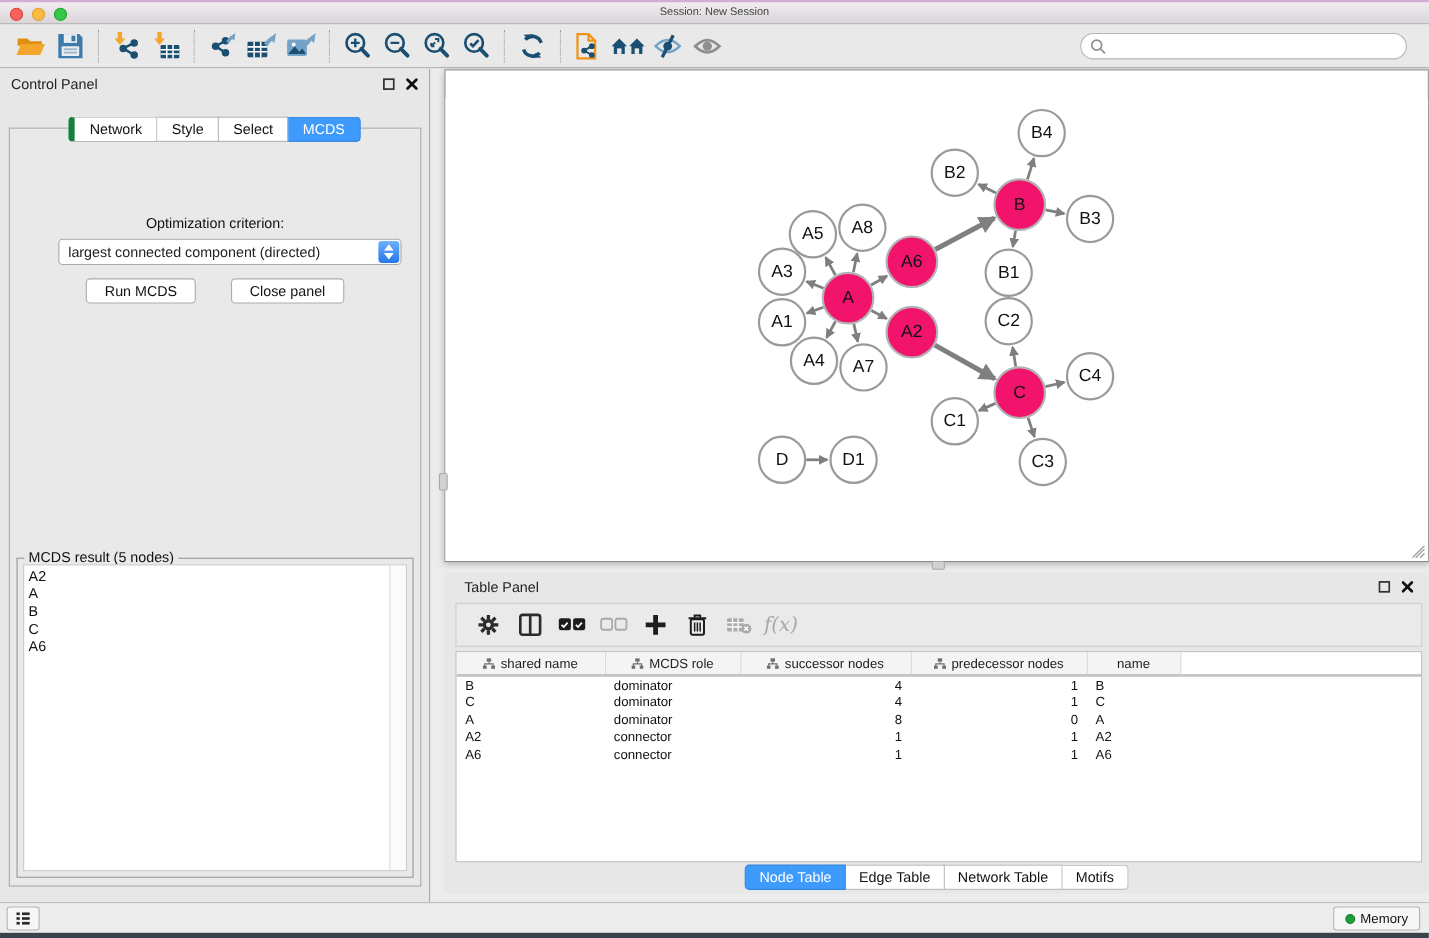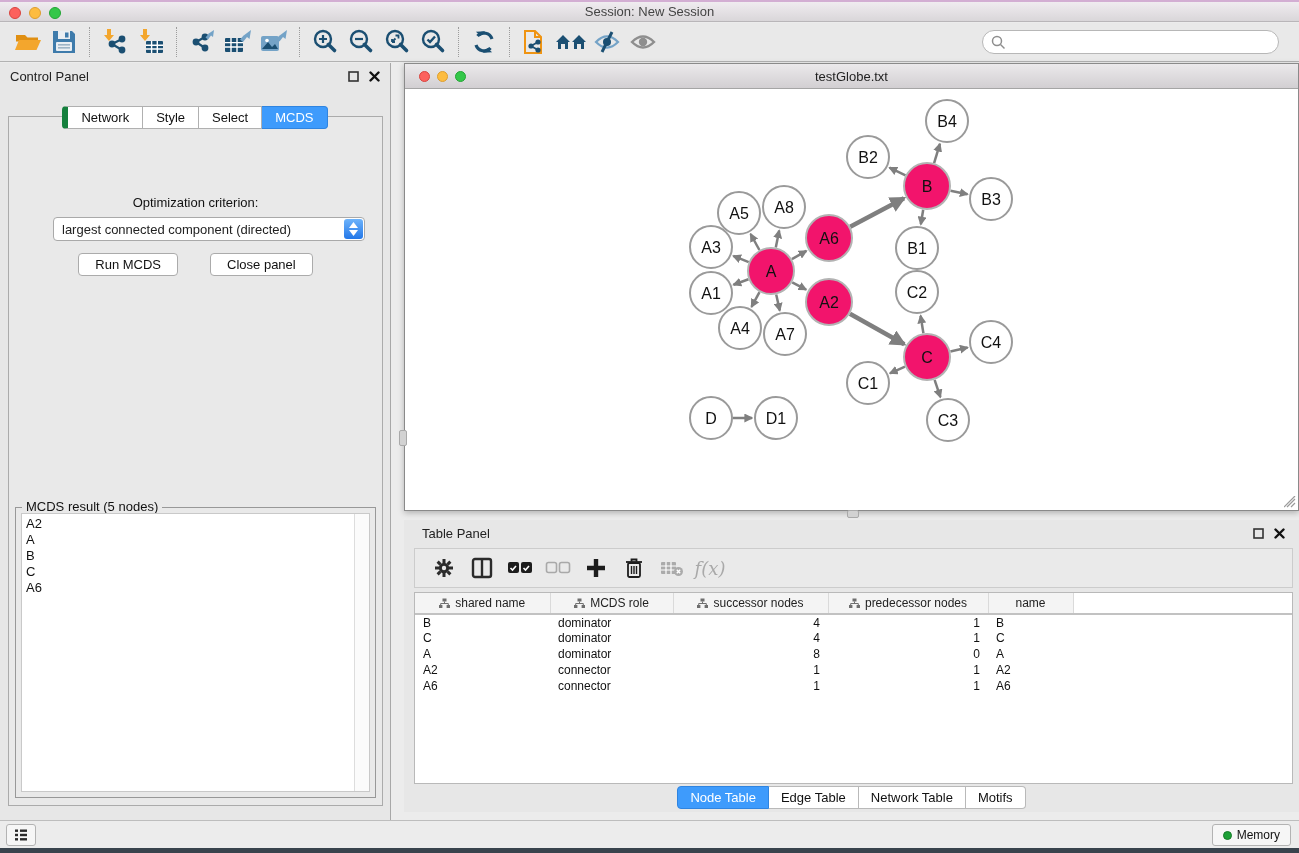--- a/index.html
+++ b/index.html
@@ -3,21 +3,21 @@
 <meta charset="utf-8">
 <style>
   * { margin:0; padding:0; box-sizing:border-box; }
   html,body { width:1299px; height:853px; overflow:hidden; }
   body { font-family:"Liberation Sans","DejaVu Sans",sans-serif; background:#ececec; position:relative; font-size:13px; color:#222; }
 
   
   .titlebar { position:absolute; top:0; left:0; width:1299px; height:22px;
     background:linear-gradient(#f0ecf0,#d9d6d9); border-top:2px solid #d3aed3;
     border-bottom:1px solid #b9b6b9; display:flex; align-items:center; justify-content:center; }
-  .titlebar .title { font-size:13px; color:#444; }
+  .titlebar .title { font-size:10px; color:#444; }
   .lights { position:absolute; left:9px; top:5px; display:flex; gap:8px; }
   .light { width:12px; height:12px; border-radius:50%; }
   .light.red { background:#fc615d; border:1px solid #d8443f; }
   .light.yellow { background:#fdbc40; border:1px solid #dd9e2f; }
   .light.green { background:#34c749; border:1px solid #23a534; }
 
   
   .toolbar { position:absolute; top:23px; left:0; width:1299px; height:39px;
     background:#e9e9e9; border-bottom:1px solid #b2b2b2; display:flex; align-items:center; padding:0 10px; }
   .tbtn { width:36px; height:32px; display:flex; align-items:center; justify-content:center; }
@@ -294,28 +294,20 @@
   </div>
   <div class="cp-tabs">
       <div class="cp-tab">Network</div>
       <div class="cp-tab">Style</div>
       <div class="cp-tab">Select</div>
       <div class="cp-tab active">MCDS</div>
     </div>
 </div>
 
 <div class="net-window">
-  <div class="net-titlebar">
-    <div class="lights">
-      <span class="light red"></span>
-      <span class="light yellow"></span>
-      <span class="light green"></span>
-    </div>
-    <span>testGlobe.txt</span>
-  </div>
   <div class="net-canvas">
     <svg width="893" height="421" viewBox="0 0 893 421">
         <defs>
           <marker id="arw" viewBox="0 0 10 10" refX="8.5" refY="5" markerWidth="3.6" markerHeight="3.6" orient="auto">
             <path d="M0 0 L10 5 L0 10 z" fill="#7f7f7f"></path>
           </marker>
         </defs>
         <line x1="354.4" y1="161.0" x2="345.6" y2="145.0" stroke="#7f7f7f" stroke-width="2.5" marker-end="url(#arw)"></line>
         <line x1="370.8" y1="158.5" x2="374.2" y2="141.5" stroke="#7f7f7f" stroke-width="2.5" marker-end="url(#arw)"></line>
         <line x1="343.7" y1="173.1" x2="328.3" y2="166.9" stroke="#7f7f7f" stroke-width="2.5" marker-end="url(#arw)"></line>

